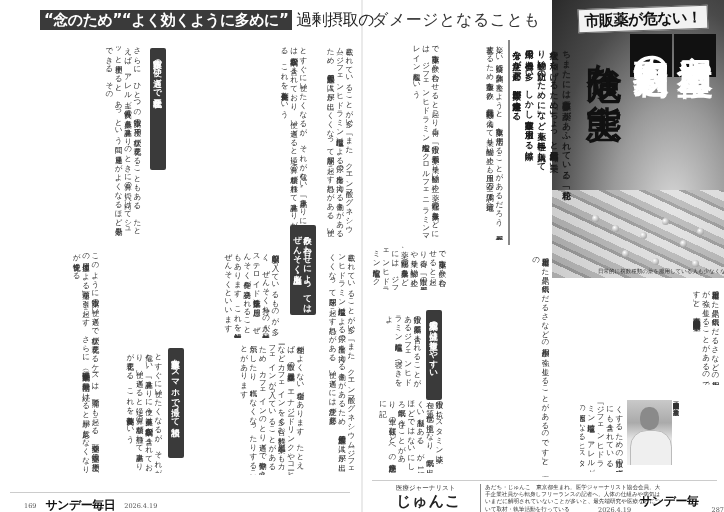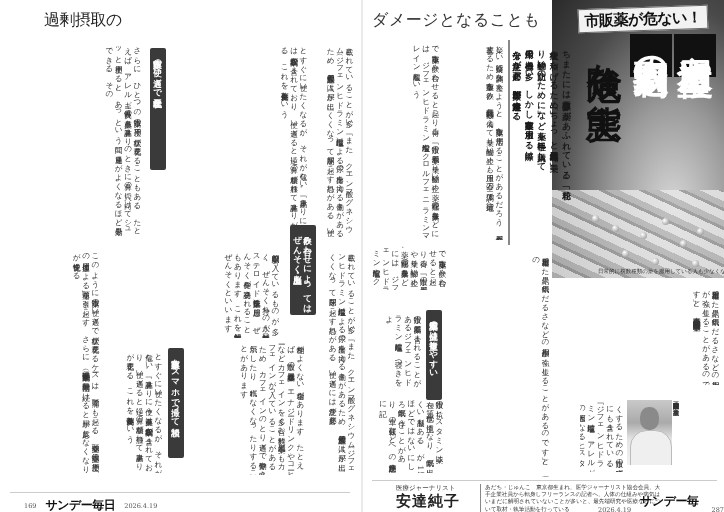--- a/index.html
+++ b/index.html
@@ -38,20 +38,21 @@
   .brand{font-family:Liberation Mono, monospace;font-weight:bold;font-size:12px;color:#111;letter-spacing:-0.5px;}
   .hr{position:absolute;height:1px;background:#555;}
 </style>
 </head>
 <body>
 
 <div class="spread">
   <div class="gutter"></div>
 
   <div class="headline-left">
+    <span class="hl-box">“念のため”“よく効くように多めに”</span>
     <span class="hl-plain">過剰摂取の</span>
   </div>
 
   <div class="col" style="left:326px;top:42px;height:195px;width:28px;">載されていることが多い。「また、クエン酸マグネシウム（ジフェンヒドラミン塩酸塩）はよる尿の排出を抑える働きがあるため、前立腺肥大症の人は尿が出にくくなって尿閉を起こす恐れがある。使い過ぎには注意が必要だ</div>
   <div class="col" style="left:178px;top:42px;height:195px;width:130px;">とすぐに使いたくなるが、それが危ない。「鼻詰まりに使う点鼻薬は血管収縮剤が含まれており、使い過ぎると逆に鼻の粘膜が腫れて鼻詰まりが悪化する。これを薬剤性鼻炎という</div>
   <div class="subhead" style="left:150px;top:48px;height:112px;">市販薬の使い過ぎで症状悪化</div>
   <div class="col" style="left:10px;top:42px;height:195px;width:132px;">さらに、ひとつの市販薬の使用で症状が悪化することもある。たとえば、アレルギー性鼻炎の点鼻薬。鼻詰まりのときに鼻の穴に向けてシュッと使用すると、あっという間に鼻通りがよくなるほど効果を実感できる。その</div>
 
   <div class="col" style="left:10px;top:248px;height:225px;width:90px;">このように市販薬の使い過ぎで症状が悪化するケースは、頭痛でも起こる。頭痛薬や鎮痛薬の使用で「薬剤の使用過多による頭痛」を引き起こす。さらに、便秘薬（刺激性下剤）を長期間使い続けると腸が反応しなくなり便秘が慢性化する</div>
   <div class="col" style="left:170px;top:248px;height:90px;width:110px;">管収縮剤が入っているものが多く、ぜんそく持ちの人が解熱鎮痛薬（非ステロイド性抗炎症薬）を服用し、ぜんそく発作が誘発されることもあります。これを解熱鎮痛薬ぜんそくといいます</div>
@@ -114,21 +115,21 @@
   <div class="doc-photo">
     <div class="doc-head"></div>
     <div class="doc-body"></div>
   </div>
   <div class="doc-caption" style="height:68px;">東京薬科大学薬学部薬学科一般用医薬品学教室の成井浩二准教授</div>
 
   <div class="hr" style="left:372px;top:480px;width:345px;background:#ccc;"></div>
   <div class="author">
     <div>
       <div class="author-role">医療ジャーナリスト</div>
-      <div class="author-name">安達純子</div>
+      <div class="author-name">じゅんこ</div>
     </div>
   </div>
   <div class="author-bio">あだち・じゅんこ　東京都生まれ。医学ジャーナリスト協会会員。大手企業社員から転身しフリーランスの記者へ。人体の仕組みや病気はいまだに解明されていないことが多いと、最先端研究や医療などについて取材・執筆活動を行っている</div>
 
   <div class="footer" style="left:668px;top:497px;"></div>
   <div class="footer" style="left:598px;top:493px;">
     <span>2026.4.19</span>
     <span class="brand">サンデー毎日</span>
     <span>287</span>
   </div>

